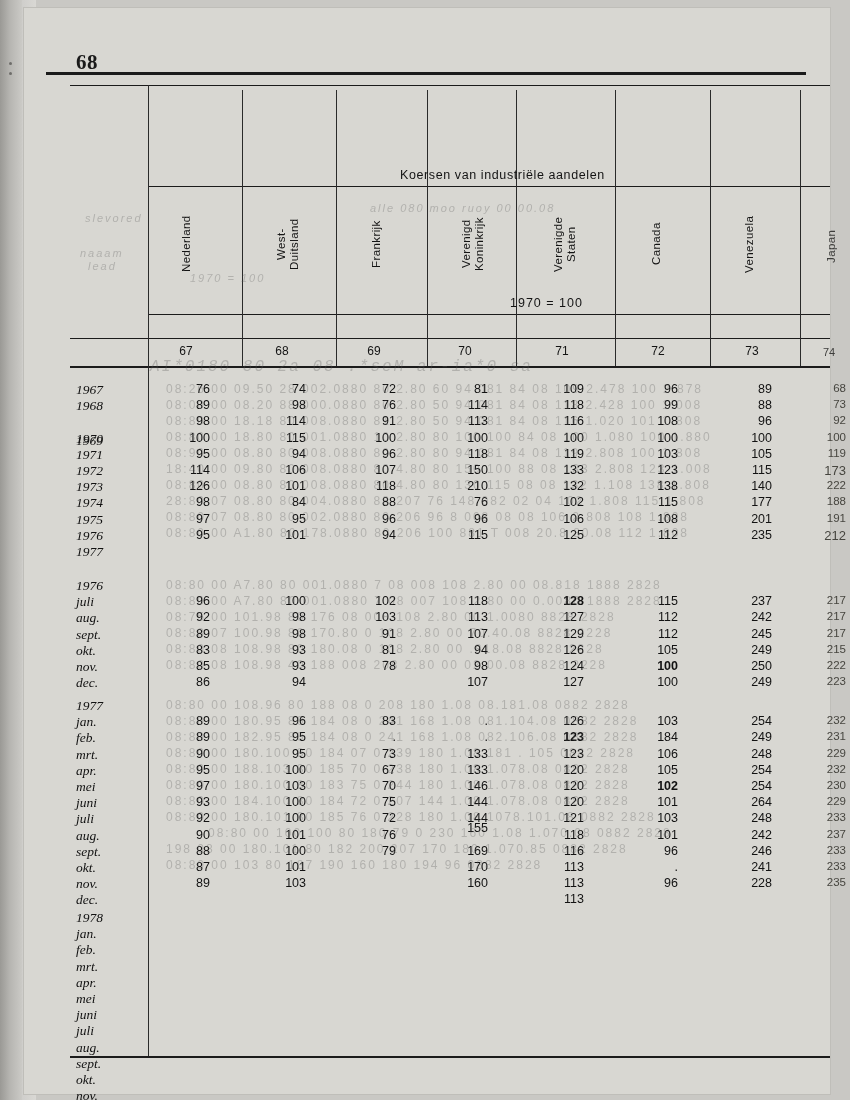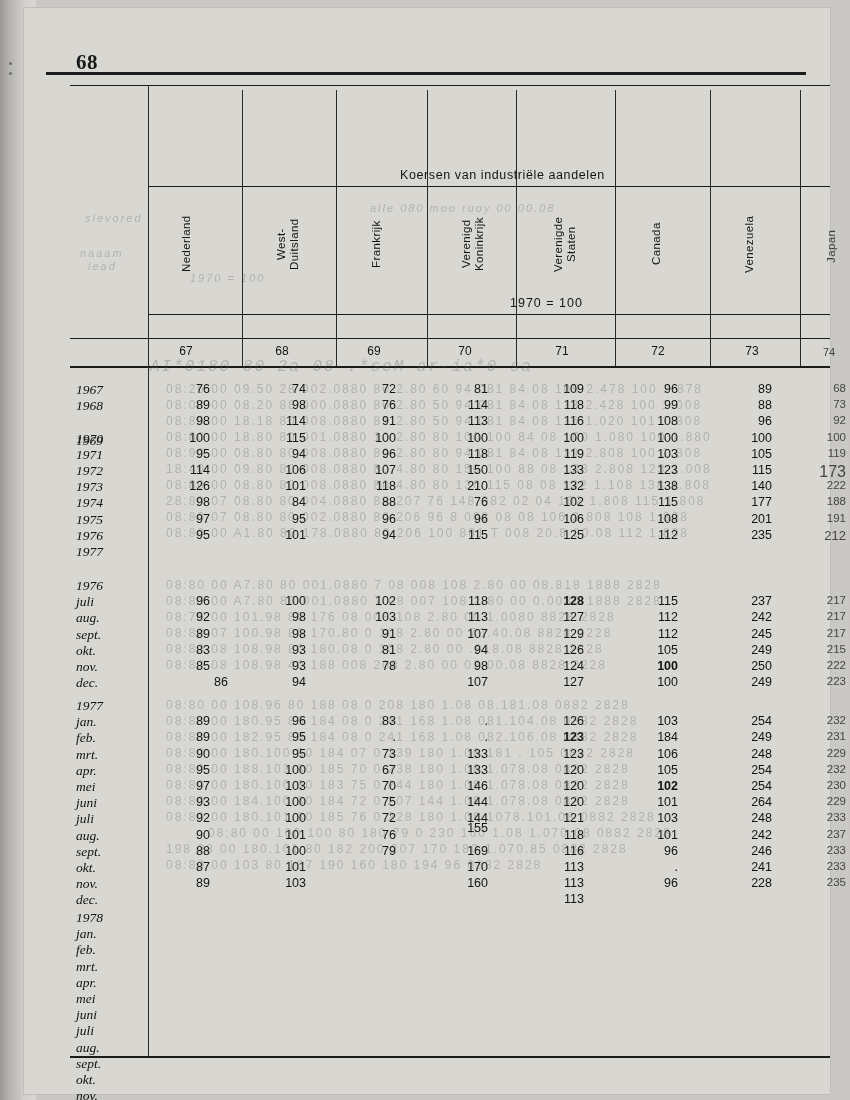--- a/index.html
+++ b/index.html
@@ -205,21 +205,21 @@
         <div class="cell" style="left: 632px; width: 70px; top: 364.8px;">105</div>
         <div class="cell" style="left: 706px; width: 70px; top: 364.8px; color: rgb(70, 69, 63); font-size: 11.5px;">119</div>
         <div class="rowlabel" style="left: 6px; top: 381px;">1972</div>
         <div class="cell" style="left: 70px; width: 70px; top: 381px;">114</div>
         <div class="cell" style="left: 166px; width: 70px; top: 381px;">106</div>
         <div class="cell" style="left: 256px; width: 70px; top: 381px;">107</div>
         <div class="cell" style="left: 348px; width: 70px; top: 381px;">150</div>
         <div class="cell" style="left: 444px; width: 70px; top: 381px;">133</div>
         <div class="cell" style="left: 538px; width: 70px; top: 381px;">123</div>
         <div class="cell" style="left: 632px; width: 70px; top: 381px;">115</div>
-        <div class="cell" style="left: 706px; width: 70px; top: 381px; color: rgb(70, 69, 63); font-size: 16px;">173</div>
+        <div class="cell" style="left: 706px; width: 70px; top: 381px; color: rgb(70, 69, 63); font-size: 13px;">173</div>
         <div class="rowlabel" style="left: 6px; top: 397.2px;">1973</div>
         <div class="cell" style="left: 70px; width: 70px; top: 397.2px;">126</div>
         <div class="cell" style="left: 166px; width: 70px; top: 397.2px;">101</div>
         <div class="cell" style="left: 256px; width: 70px; top: 397.2px;">118</div>
         <div class="cell" style="left: 348px; width: 70px; top: 397.2px;">210</div>
         <div class="cell" style="left: 444px; width: 70px; top: 397.2px;">132</div>
         <div class="cell" style="left: 538px; width: 70px; top: 397.2px;">138</div>
         <div class="cell" style="left: 632px; width: 70px; top: 397.2px;">140</div>
         <div class="cell" style="left: 706px; width: 70px; top: 397.2px; color: rgb(70, 69, 63); font-size: 11.5px;">222</div>
         <div class="rowlabel" style="left: 6px; top: 413.4px;">1974</div>
@@ -290,21 +290,21 @@
         <div class="rowlabel" style="left: 6px; top: 577px;">nov.</div>
         <div class="cell" style="left: 70px; width: 70px; top: 577px;">85</div>
         <div class="cell" style="left: 166px; width: 70px; top: 577px;">93</div>
         <div class="cell" style="left: 256px; width: 70px; top: 577px;">78</div>
         <div class="cell" style="left: 348px; width: 70px; top: 577px;">98</div>
         <div class="cell" style="left: 444px; width: 70px; top: 577px;">124</div>
         <div class="cell b" style="left: 538px; width: 70px; top: 577px;">100</div>
         <div class="cell" style="left: 632px; width: 70px; top: 577px;">250</div>
         <div class="cell" style="left: 706px; width: 70px; top: 577px; color: rgb(70, 69, 63); font-size: 11.5px;">222</div>
         <div class="rowlabel" style="left: 6px; top: 593.2px;">dec.</div>
-        <div class="cell" style="left: 88px; width: 70px; top: 593.2px;">86</div>
+        <div class="cell" style="left: 70px; width: 70px; top: 593.2px;">86</div>
         <div class="cell" style="left: 166px; width: 70px; top: 593.2px;">94</div>
         <div class="cell" style="left: 348px; width: 70px; top: 593.2px;">107</div>
         <div class="cell" style="left: 444px; width: 70px; top: 593.2px;">127</div>
         <div class="cell" style="left: 538px; width: 70px; top: 593.2px;">100</div>
         <div class="cell" style="left: 632px; width: 70px; top: 593.2px;">249</div>
         <div class="cell" style="left: 706px; width: 70px; top: 593.2px; color: rgb(70, 69, 63); font-size: 11.5px;">223</div>
         <div class="rowlabel" style="left: 6px; top: 616px;">1977</div>
         <div class="rowlabel" style="left: 6px; top: 632.2px;">jan.</div>
         <div class="cell" style="left: 70px; width: 70px; top: 632.2px;">89</div>
         <div class="cell" style="left: 166px; width: 70px; top: 632.2px;">96</div>

